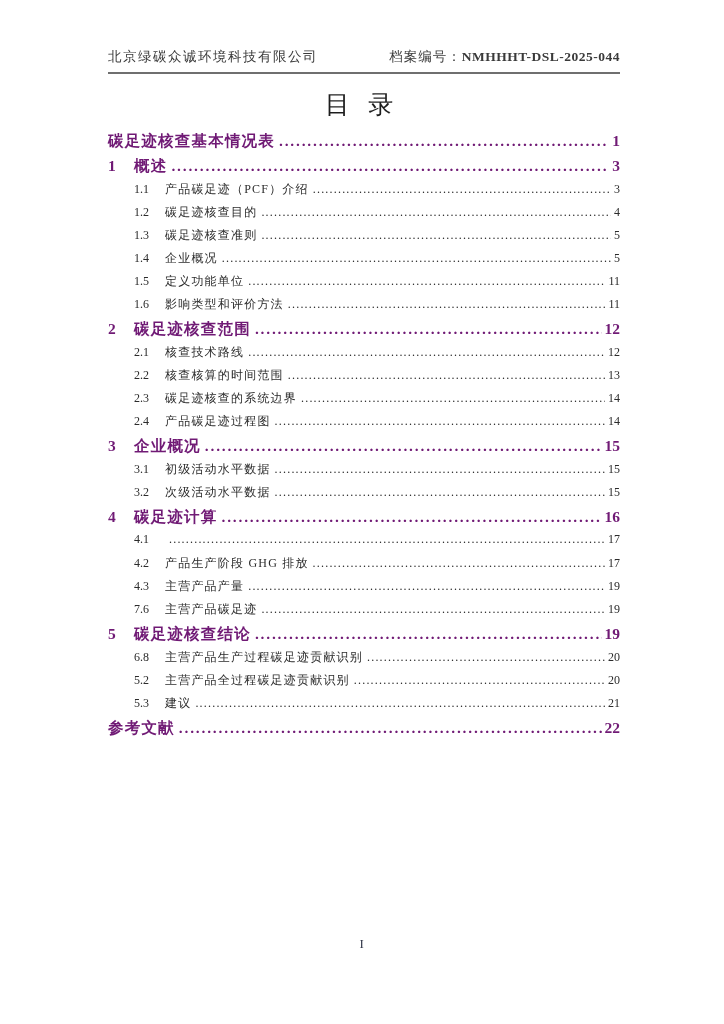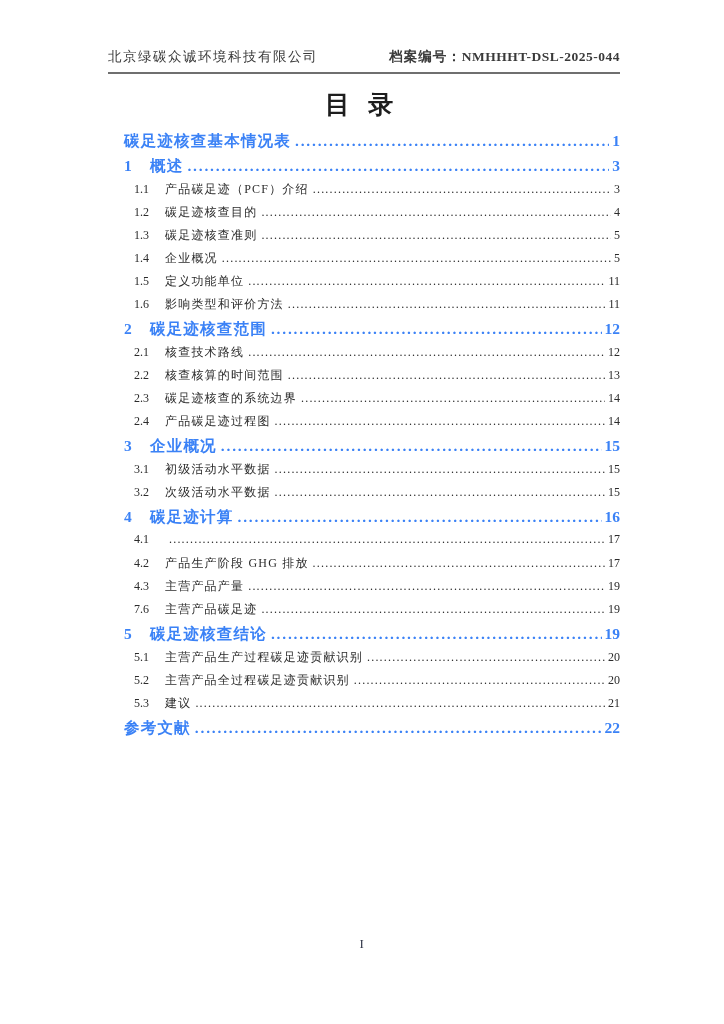--- a/index.html
+++ b/index.html
@@ -36,58 +36,57 @@
     padding-bottom: 6px;
   }
   .company {
     letter-spacing: 1.5px;
   }
   .archive {
     letter-spacing: 0.5px;
     font-weight: bold;
   }
   .archive .archive-label {
-    font-weight: bold;
+    font-weight: normal;
     letter-spacing: 1px;
   }
   .hdr-rule {
     border-top: 2px solid #6f6f6f;
     height: 0;
   }
   
   .toc-title {
     position: absolute;
     top: 88px;
     left: 0;
     width: 100%;
     text-align: center;
     font-size: 25px;
-    font-weight: bold;
+    font-weight: normal;
     letter-spacing: 6px;
     color: #1d1d1d;
     margin: 0;
   }
   
   .toc {
     position: absolute;
     top: 131px;
     left: 108px;
     right: 104px;
   }
   .toc-row {
     display: flex;
     align-items: baseline;
     white-space: nowrap;
   }
   .toc-row.lvl0, .toc-row.lvl1 {
     font-weight: bold;
     font-size: 15.5px;
     height: 25px;
-    color: #3b82f6;
-    margin-left: 16px;
+    color: #701a75;
   }
   .toc-row.lvl2 {
     font-size: 12px;
     height: 23px;
     color: #2b2b2b;
   }
   .toc-num {
     flex: 0 0 auto;
   }
   .lvl1 .toc-num { width: 26px; }
@@ -267,21 +266,21 @@
         <span class="toc-leader"></span>
         <span class="toc-page">19</span>
       </div>
       <div class="toc-row lvl1">
         <span class="toc-num">5</span>
         <span class="toc-label">碳足迹核查结论</span>
         <span class="toc-leader"></span>
         <span class="toc-page">19</span>
       </div>
       <div class="toc-row lvl2">
-        <span class="toc-num">5.1</span>
+        <span class="toc-num">6.8</span>
         <span class="toc-label">主营产品生产过程碳足迹贡献识别</span>
         <span class="toc-leader"></span>
         <span class="toc-page">20</span>
       </div>
       <div class="toc-row lvl2">
         <span class="toc-num">5.2</span>
         <span class="toc-label">主营产品全过程碳足迹贡献识别</span>
         <span class="toc-leader"></span>
         <span class="toc-page">20</span>
       </div>

